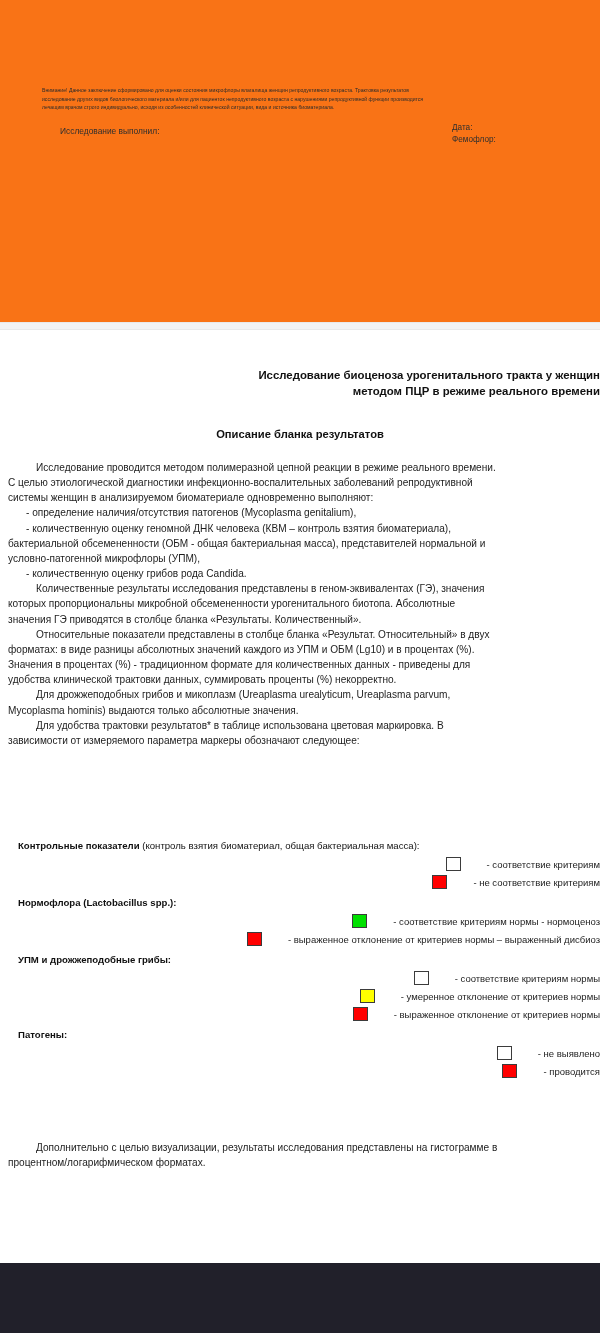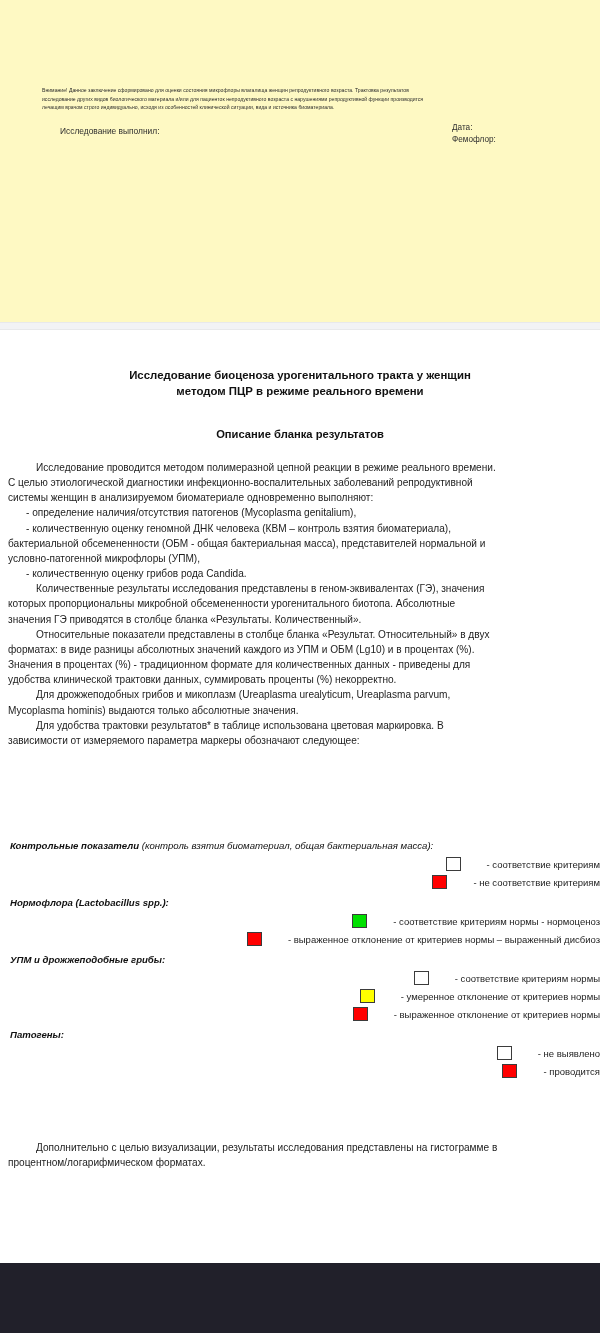--- a/index.html
+++ b/index.html
@@ -18,21 +18,21 @@
     -webkit-font-smoothing: antialiased;
   }
 
   
   .page-one {
     position: absolute;
     left: 0;
     top: 0;
     width: 600px;
     height: 322px;
-    background: #fef9c3;
+    background: #f97316;
     box-sizing: border-box;
   }
   .warning-block {
     position: absolute;
     left: 42px;
     top: 86px;
     width: 524px;
   }
   .warning-line {
     font-size: 5.1px;
@@ -90,21 +90,21 @@
     height: 933px;
     background: #ffffff;
     box-sizing: border-box;
   }
 
   .doc-title {
     position: absolute;
     left: 0;
     top: 38px;
     width: 600px;
-    text-align: center;
+    text-align: right;
     font-size: 11.4px;
     font-weight: bold;
     line-height: 15.6px;
     color: #111111;
   }
   .doc-subtitle {
     position: absolute;
     left: 0;
     top: 98px;
     width: 600px;
@@ -137,24 +137,23 @@
     top: 510px;
     width: 600px;
   }
   .legend-group {
     margin-bottom: 6px;
   }
   .legend-heading {
     font-size: 9.6px;
     font-weight: bold;
     color: #111111;
-    padding-left: 10px;
+    padding-left: 18px;
     margin-bottom: 4px;
     white-space: nowrap;
-    font-style: italic;
   }
   .legend-heading .thin {
     font-weight: normal;
   }
   .legend-row {
     display: flex;
     align-items: center;
     height: 18px;
     justify-content: flex-end;
   }

